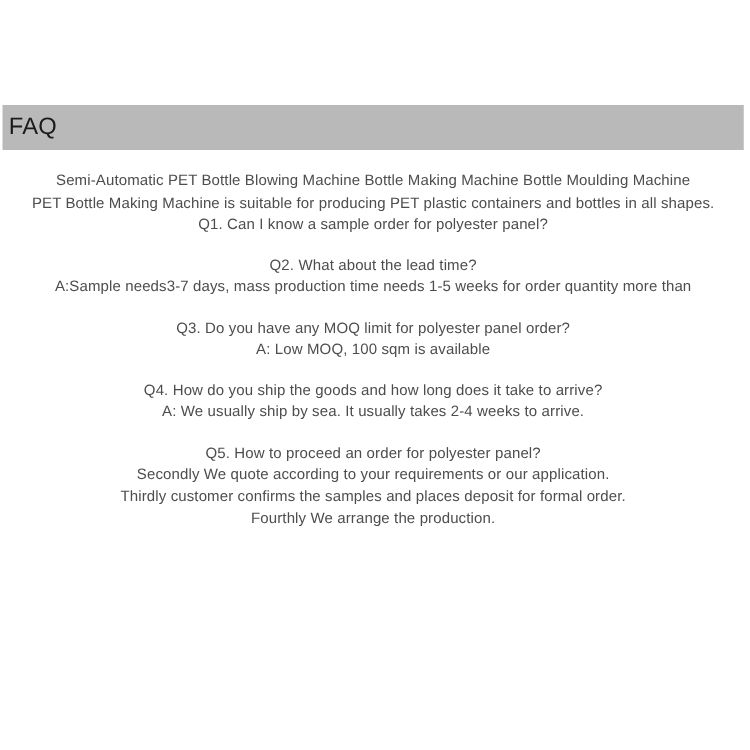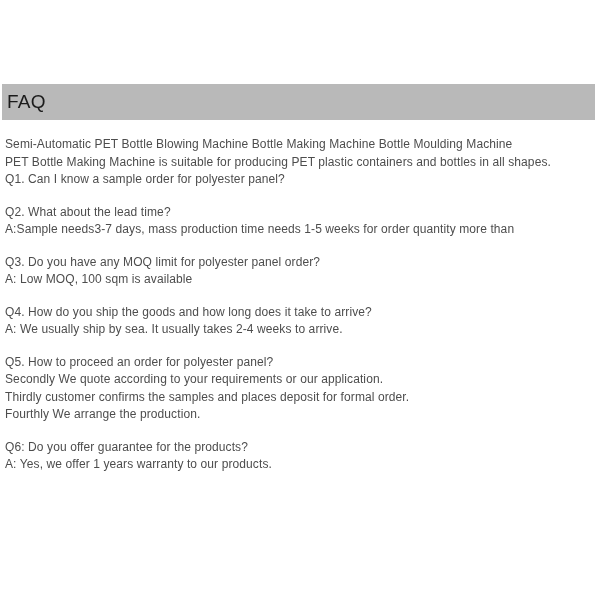--- a/index.html
+++ b/index.html
@@ -46,20 +46,21 @@
     color: #4d4d4d;
     font-size: 12px;
     line-height: 17.5px;
   }
   .faq-block {
     margin: 0 0 15px 0;
   }
   .faq-line {
     white-space: nowrap;
     letter-spacing: 0.1px;
+    text-align: center;
   }
 </style>
 </head>
 <body>
 
 <div class="page">
 
   <div class="faq-header-bar" style="background: rgb(185, 185, 185);">
     <span class="faq-header-title" style="color: rgb(27, 27, 27);">FAQ</span>
   </div>
@@ -81,19 +82,15 @@
       <div class="faq-block">
         <div class="faq-line">Q4. How do you ship the goods and how long does it take to arrive?</div>
         <div class="faq-line">A: We usually ship by sea. It usually takes 2-4 weeks to arrive.</div>
       </div>
       <div class="faq-block">
         <div class="faq-line">Q5. How to proceed an order for polyester panel?</div>
         <div class="faq-line">Secondly We quote according to your requirements or our application.</div>
         <div class="faq-line">Thirdly customer confirms the samples and places deposit for formal order.</div>
         <div class="faq-line">Fourthly We arrange the production.</div>
       </div>
-      <div class="faq-block">
-        <div class="faq-line">Q6: Do you offer guarantee for the products?</div>
-        <div class="faq-line">A: Yes, we offer 1 years warranty to our products.</div>
-      </div>
     </div>
 
 </div>
 
 </body></html>

